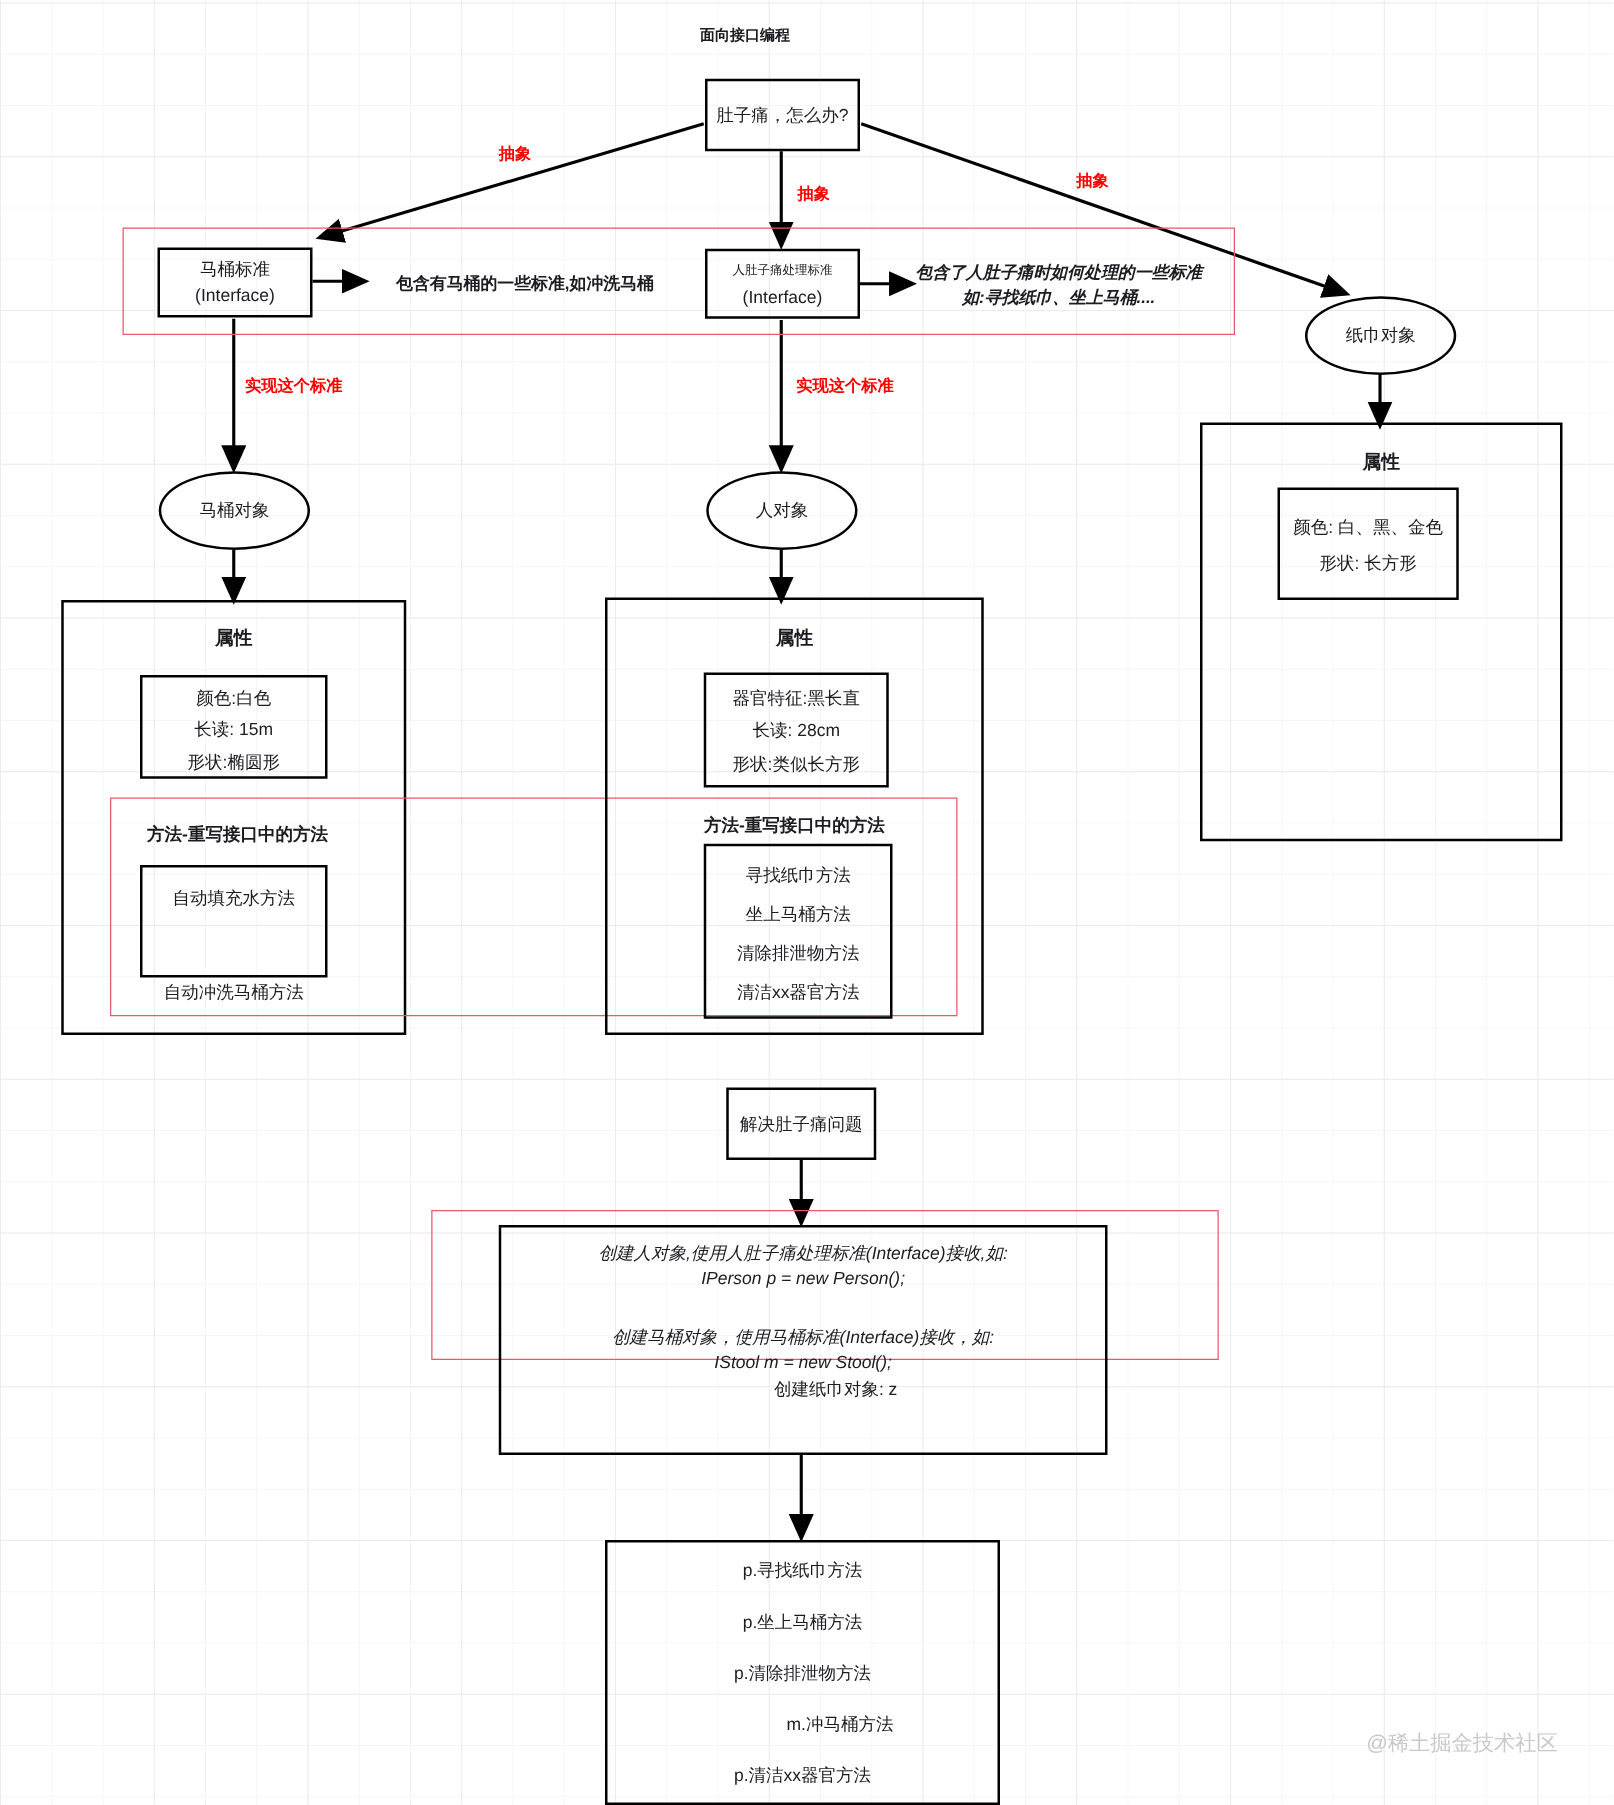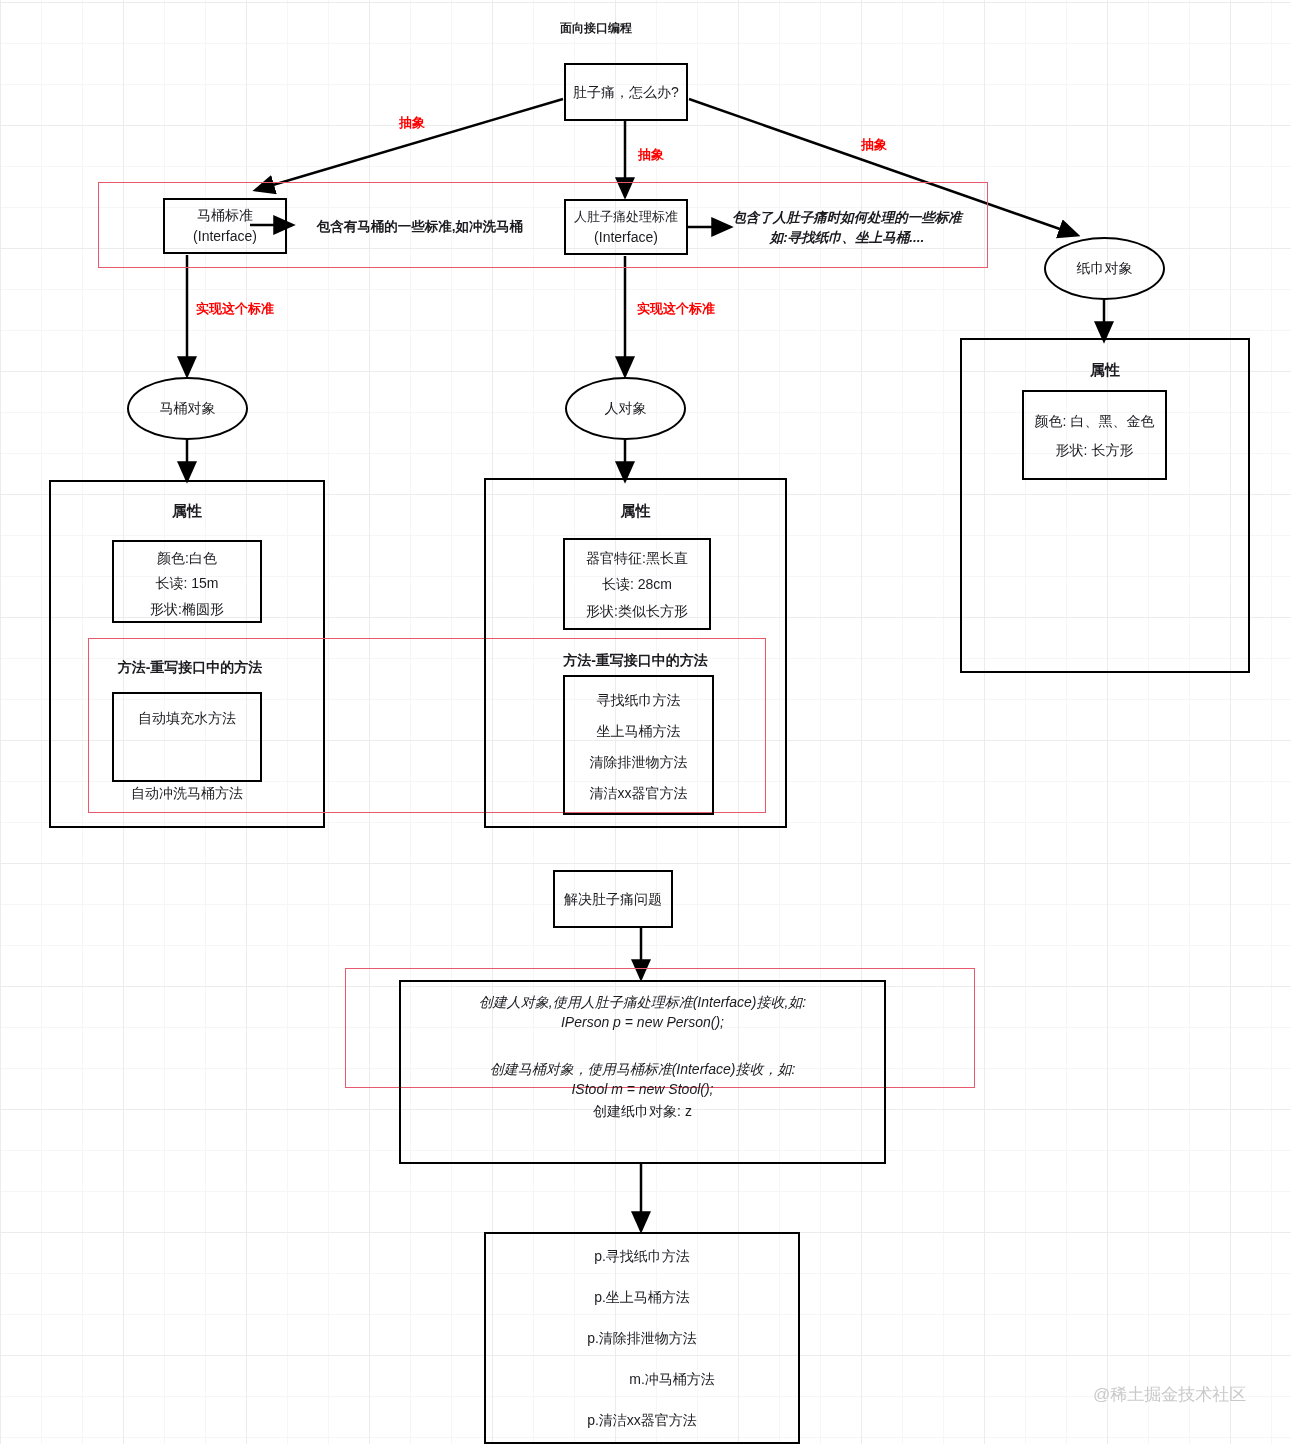--- a/index.html
+++ b/index.html
@@ -146,28 +146,28 @@
   <div class="box ctr" style="left:564px; top:63px; width:124px; height:58px;">
     <span>肚子痛，怎么办?</span>
   </div>
 
   <div class="red" style="left:399px; top:114px;">抽象</div>
   <div class="red" style="left:638px; top:146px;">抽象</div>
   <div class="red" style="left:861px; top:136px;">抽象</div>
 
   <div class="redbox" style="left:98px; top:182px; width:890px; height:86px;"></div>
 
-  <div class="box ctr" style="left:126px; top:198px; width:124px; height:56px;margin-left:37px;">
+  <div class="box ctr" style="left:126px; top:198px; width:124px; height:56px;">
     <span>马桶标准</span>
     <span>(Interface)</span>
   </div>
   <div class="desc" style="left:300px; top:217px; width:240px;">包含有马桶的一些标准,如冲洗马桶</div>
 
   <div class="box ctr" style="left:564px; top:199px; width:124px; height:56px;">
-    <span style="font-size:13px;text-align:center;">人肚子痛处理标准</span>
+    <span style="font-size:10px;text-align:center;">人肚子痛处理标准</span>
     <span>(Interface)</span>
   </div>
   <div class="desc lines" style="left:722px; top:208px; width:250px;">包含了人肚子痛时如何处理的一些标准
 如:寻找纸巾、坐上马桶....</div>
 
   <div class="red" style="left:196px; top:300px;">实现这个标准</div>
   <div class="red" style="left:637px; top:300px;">实现这个标准</div>
 
   <div class="ellipse" style="left:127px; top:377px; width:121px; height:63px;">
     <span>马桶对象</span>
@@ -207,32 +207,32 @@
   <div class="txt" style="left:563px; top:721px; width:151px;">坐上马桶方法</div>
   <div class="txt" style="left:563px; top:752px; width:151px;">清除排泄物方法</div>
   <div class="txt" style="left:563px; top:783px; width:151px;">清洁xx器官方法</div>
 
   <div class="box" style="left:960px; top:338px; width:290px; height:335px;"></div>
   <div class="txt bold" style="left:960px; top:360px; width:290px; font-size:15px;">属性</div>
   <div class="box" style="left:1022px; top:390px; width:145px; height:90px;"></div>
   <div class="txt" style="left:1022px; top:411px; width:145px;">颜色: 白、黑、金色</div>
   <div class="txt" style="left:1022px; top:440px; width:145px;">形状: 长方形</div>
 
-  <div class="box ctr" style="left:553px; top:870px; width:120px; height:58px;">
+  <div class="box ctr" style="left:581px; top:870px; width:120px; height:58px;">
     <span>解决肚子痛问题</span>
   </div>
 
   <div class="redbox" style="left:345px; top:968px; width:630px; height:120px;"></div>
 
   <div class="box" style="left:399px; top:980px; width:487px; height:184px;"></div>
   <div class="txt lines" style="left:399px; top:992px; width:487px;">创建人对象,使用人肚子痛处理标准(Interface)接收,如:
 IPerson p = new Person();</div>
   <div class="txt lines" style="left:399px; top:1059px; width:487px;">创建马桶对象，使用马桶标准(Interface)接收，如:
 IStool m = new Stool();</div>
-  <div class="txt" style="left:399px; top:1101px; width:487px;">创建纸巾对象: z</div>
+  <div class="txt" style="left:399px; top:1101px; width:487px;padding-left:26px;">创建纸巾对象: z</div>
 
   <div class="box" style="left:484px; top:1232px; width:316px; height:212px;"></div>
   <div class="txt" style="left:484px; top:1246px; width:316px;">p.寻找纸巾方法</div>
   <div class="txt" style="left:484px; top:1287px; width:316px;">p.坐上马桶方法</div>
   <div class="txt" style="left:484px; top:1328px; width:316px;">p.清除排泄物方法</div>
   <div class="txt" style="left:484px; top:1369px; width:376px;">m.冲马桶方法</div>
   <div class="txt" style="left:484px; top:1410px; width:316px;">p.清洁xx器官方法</div>
 
   <div class="watermark" style="left:1093px; top:1383px;">@稀土掘金技术社区</div>
 

